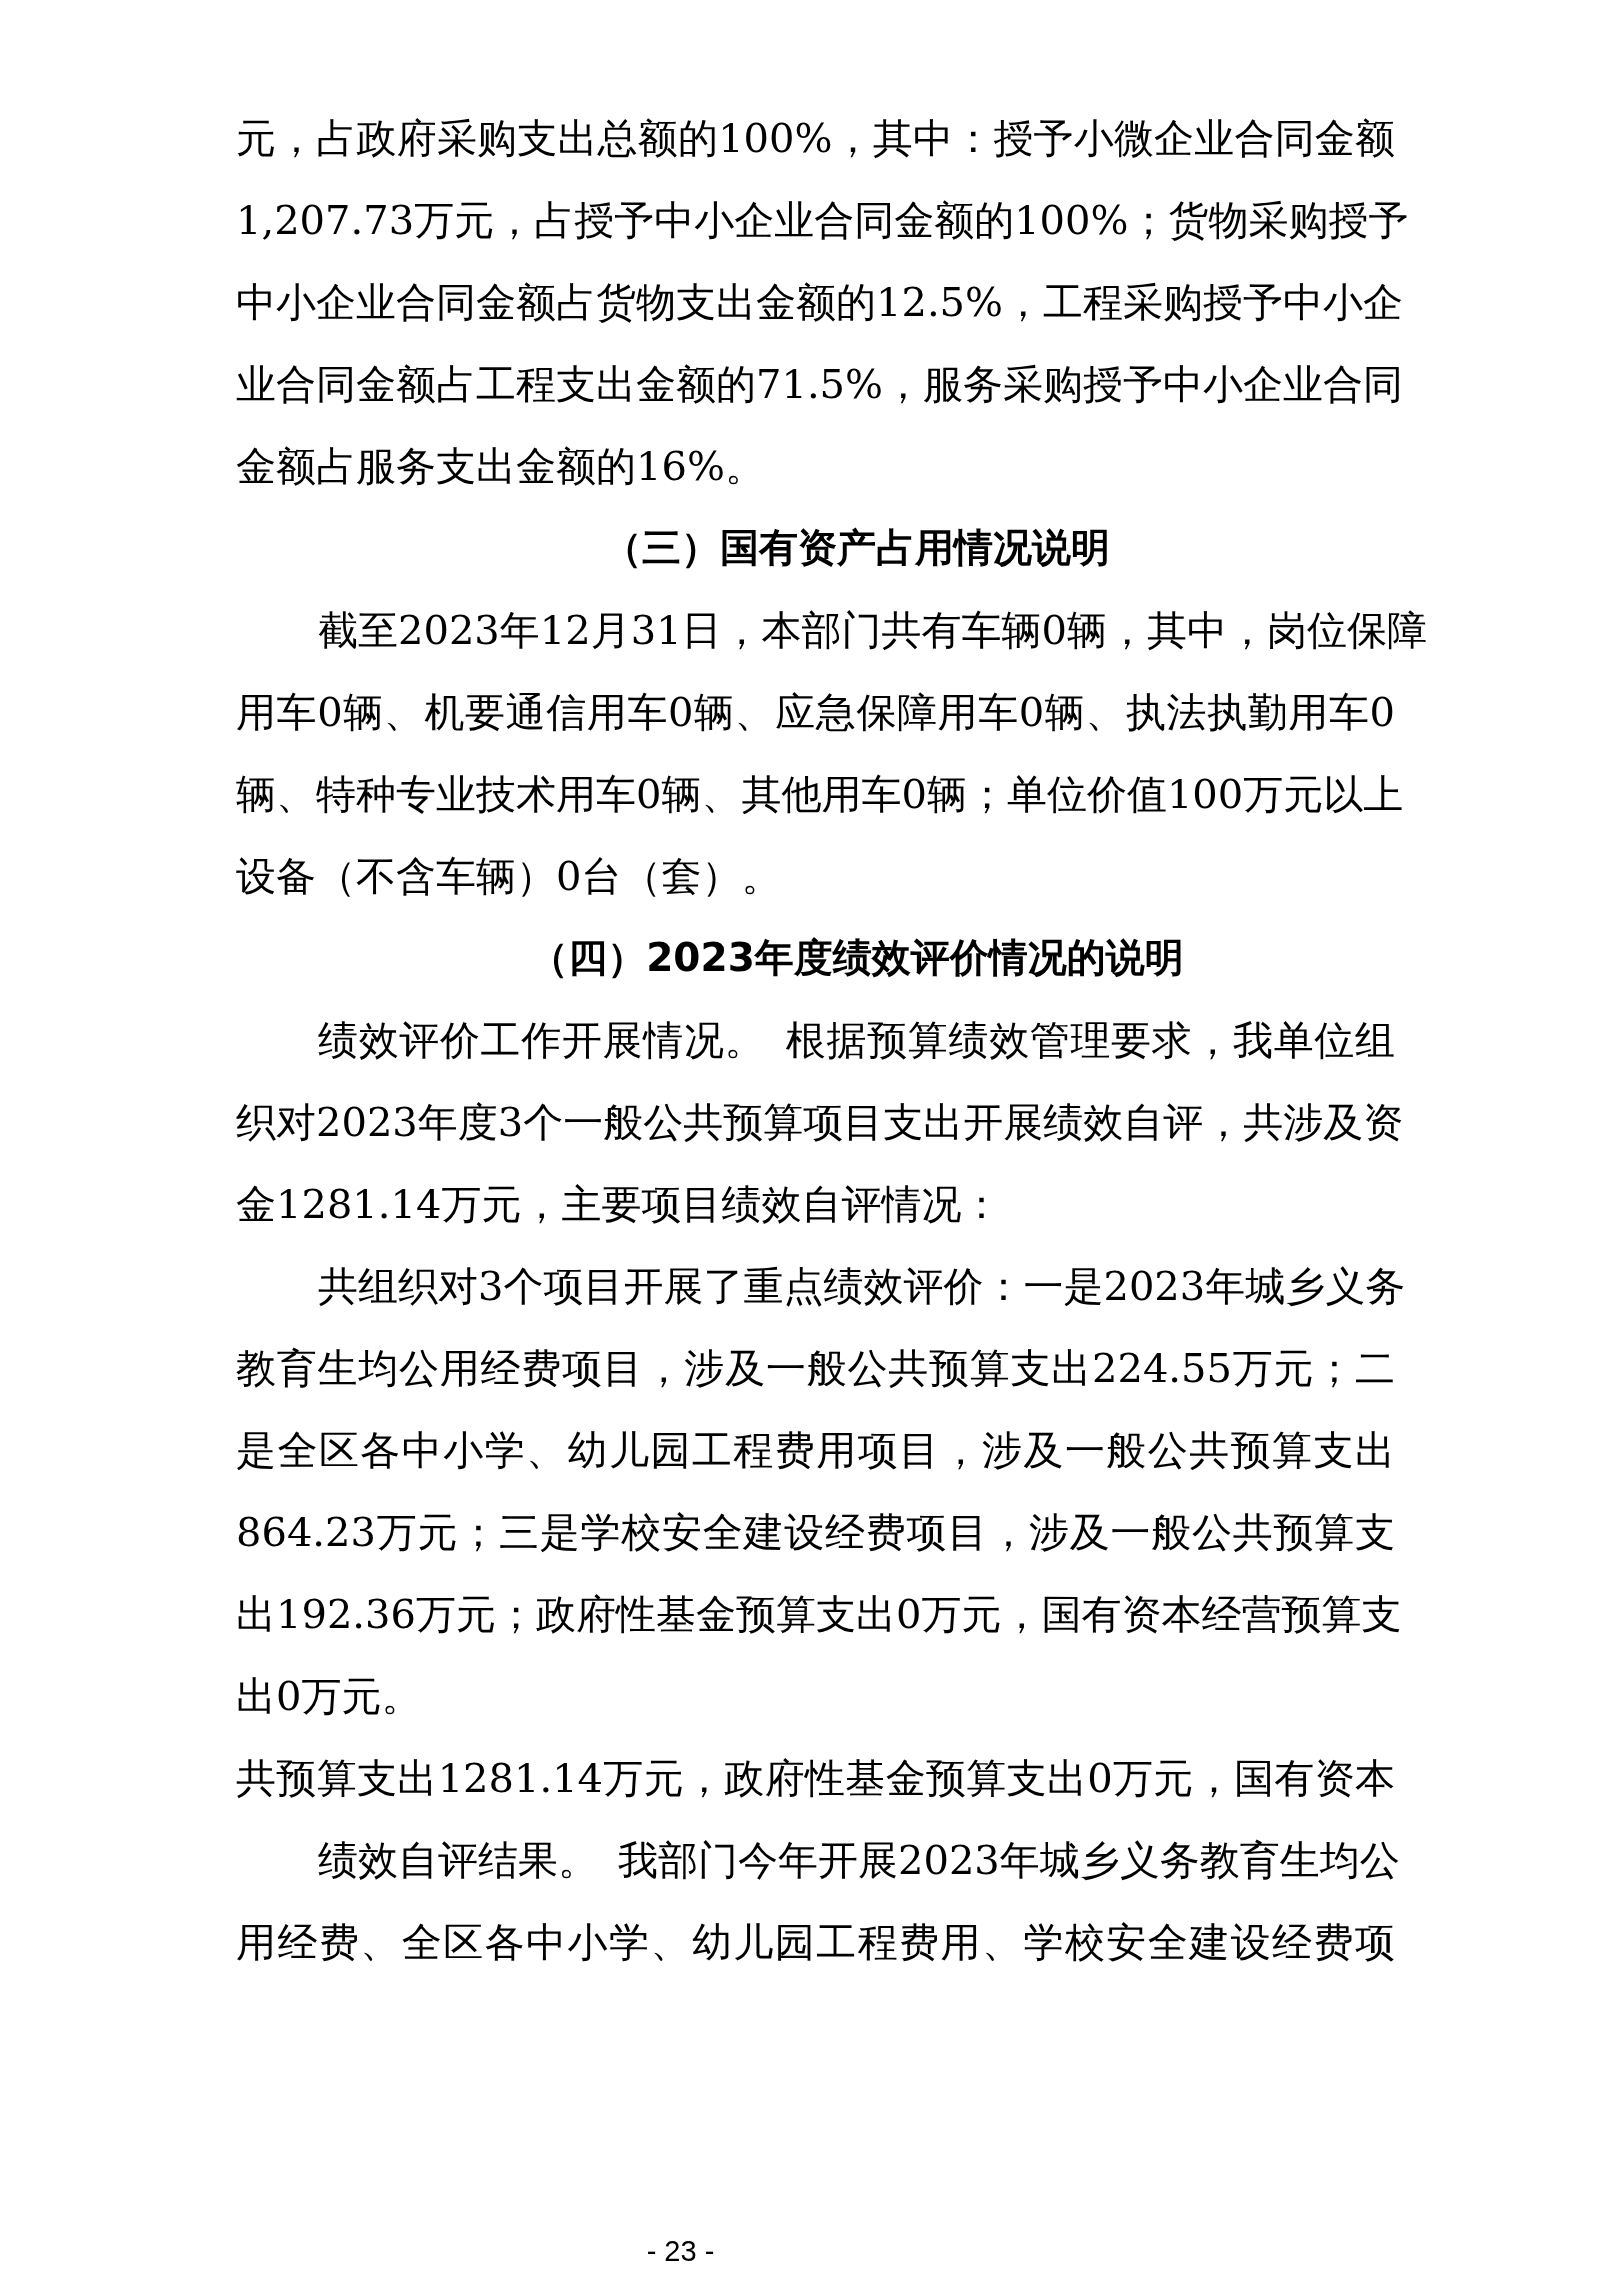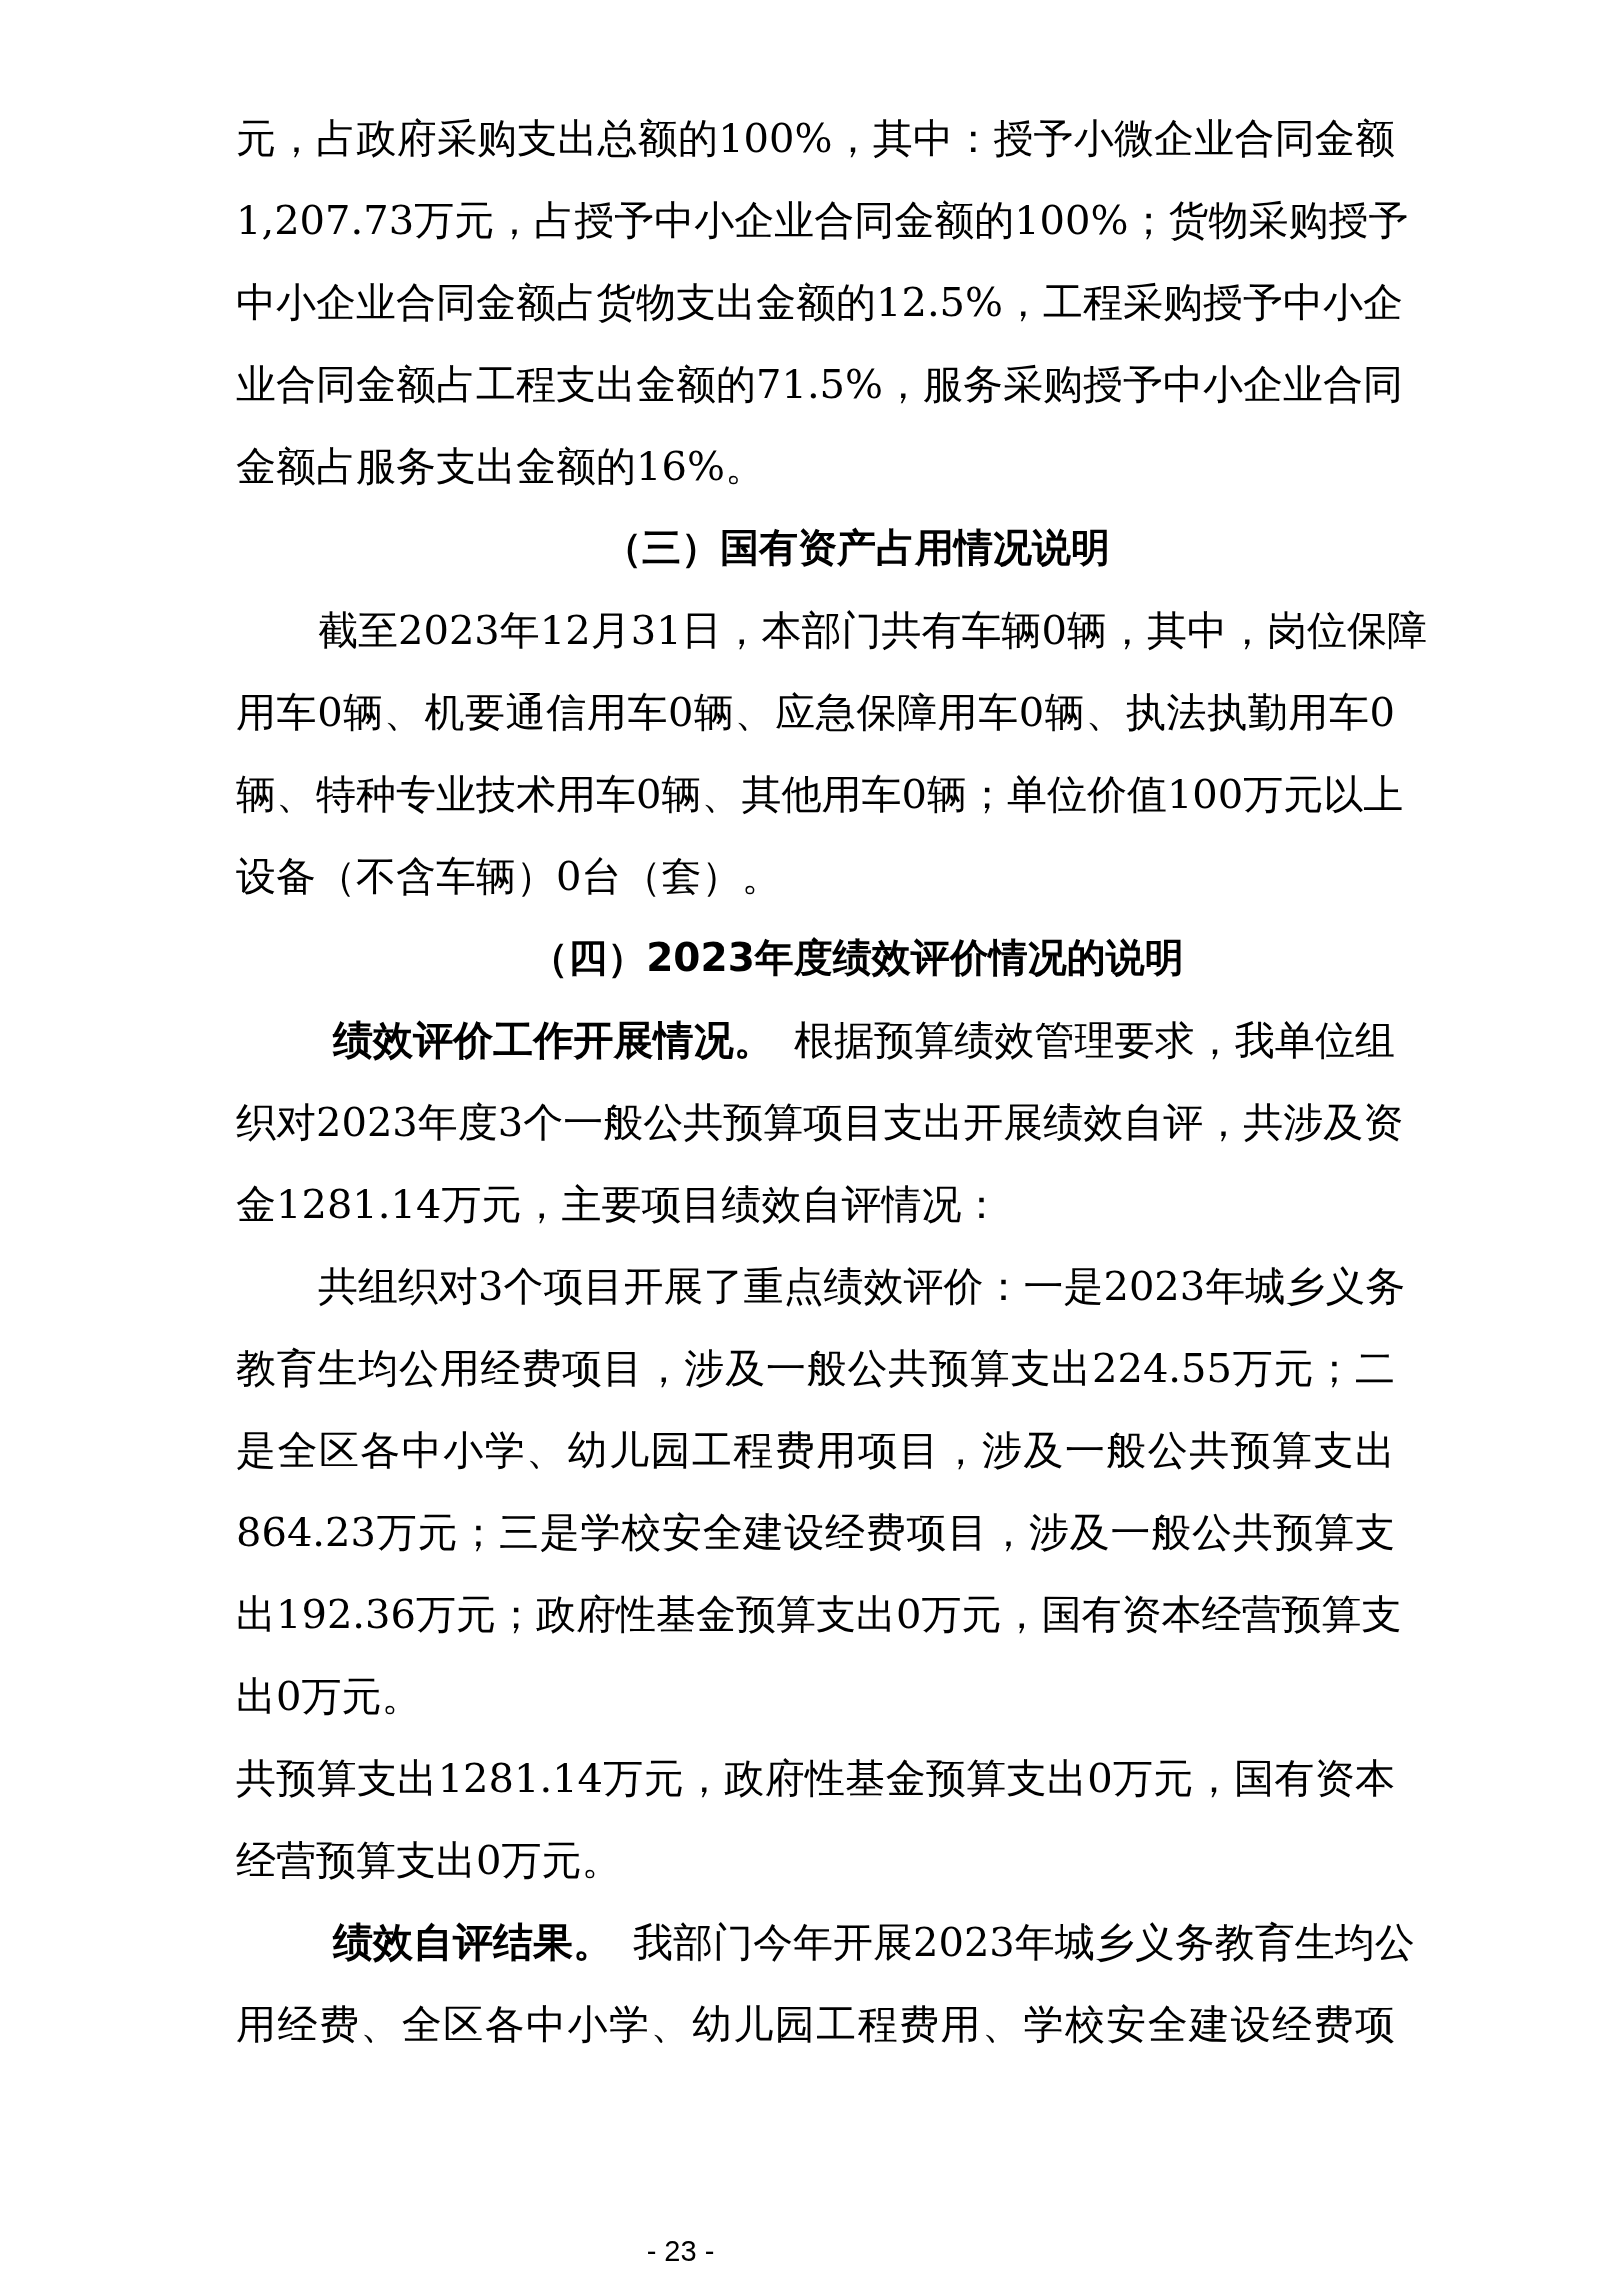--- a/index.html
+++ b/index.html
@@ -39,22 +39,21 @@
     padding-left: 82px;
   }
   .heading {
     font-family: "DejaVu Sans", "Liberation Sans", sans-serif;
     font-weight: bold;
     font-size: 39px;
     text-align: center;
   }
   .lead {
     font-family: "DejaVu Sans", "Liberation Sans", sans-serif;
-    font-weight: bold;
-    margin-left: 15px;
+    font-weight: normal;
   }
   .full .lead {
     margin-right: 0;
   }
   .page-number {
     position: absolute;
     left: 0;
     width: 1361px;
     top: 2232px;
     text-align: center;
@@ -96,21 +95,20 @@
     <div class="line full indent">共组织对3个项目开展了重点绩效评价：一是2023年城乡义务</div>
     <div class="line full">教育生均公用经费项目，涉及一般公共预算支出224.55万元；二</div>
     <div class="line full">是全区各中小学、幼儿园工程费用项目，涉及一般公共预算支出</div>
     <div class="line full">864.23万元；三是学校安全建设经费项目，涉及一般公共预算支</div>
     <div class="line full">出192.36万元；政府性基金预算支出0万元，国有资本经营预算支</div>
     <div class="line last">出0万元。</div>
   </div>
 
   <div>
     <div class="line full">共预算支出1281.14万元，政府性基金预算支出0万元，国有资本</div>
-    <div class="line last">经营预算支出0万元。</div>
   </div>
 
   <div>
     <div class="line full indent"><span class="lead">绩效自评结果。</span> <span>我部门今年开展2023年城乡义务教育生均公</span></div>
     <div class="line full">用经费、全区各中小学、幼儿园工程费用、学校安全建设经费项</div>
   </div>
 </div>
 
 <div class="page-number">- 23 -</div>
 

